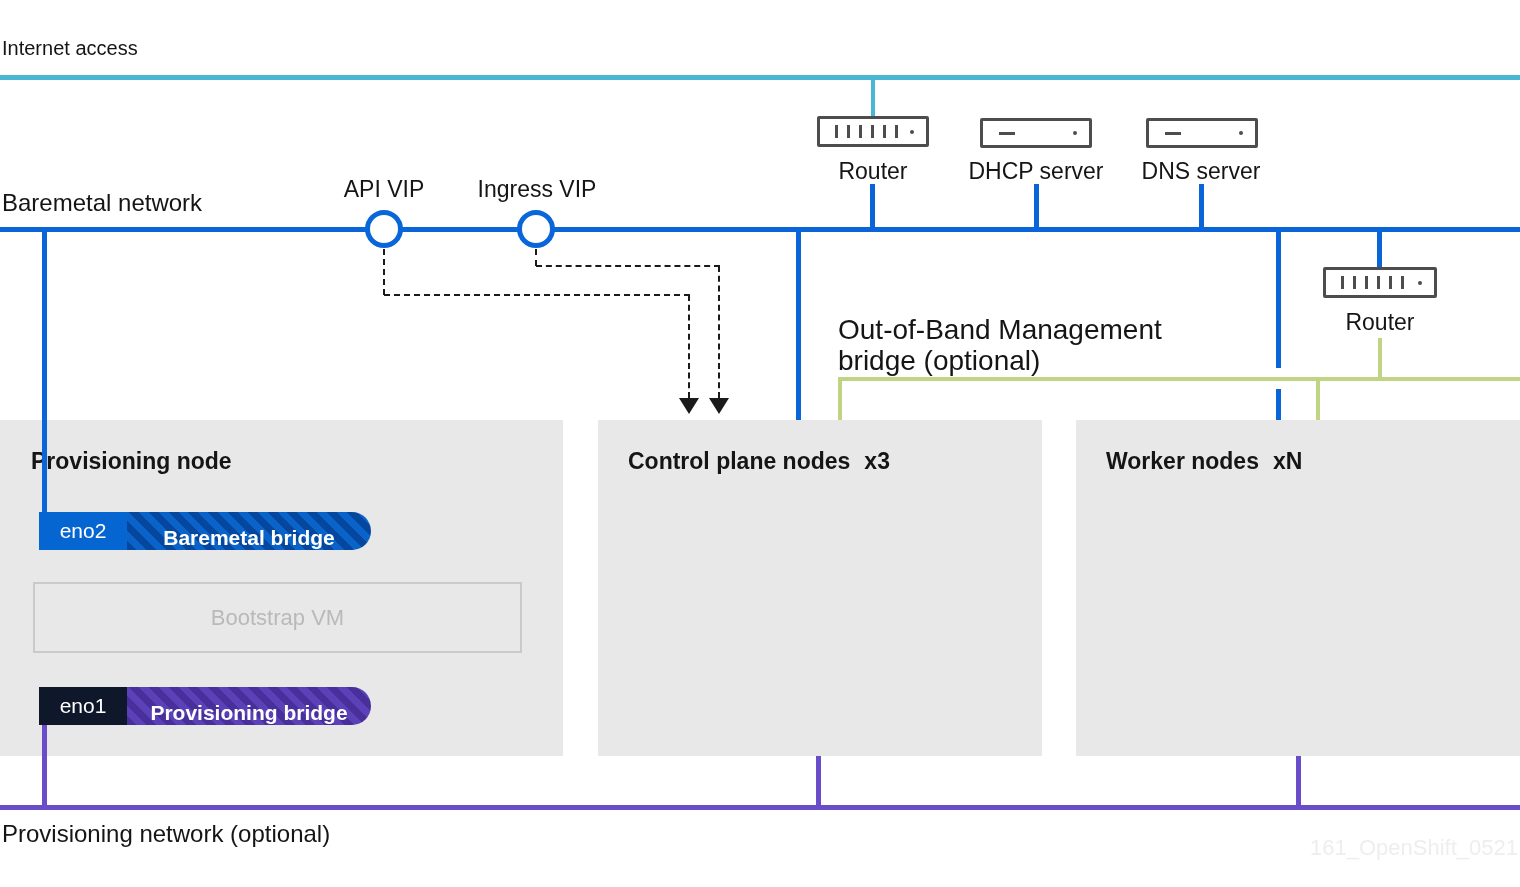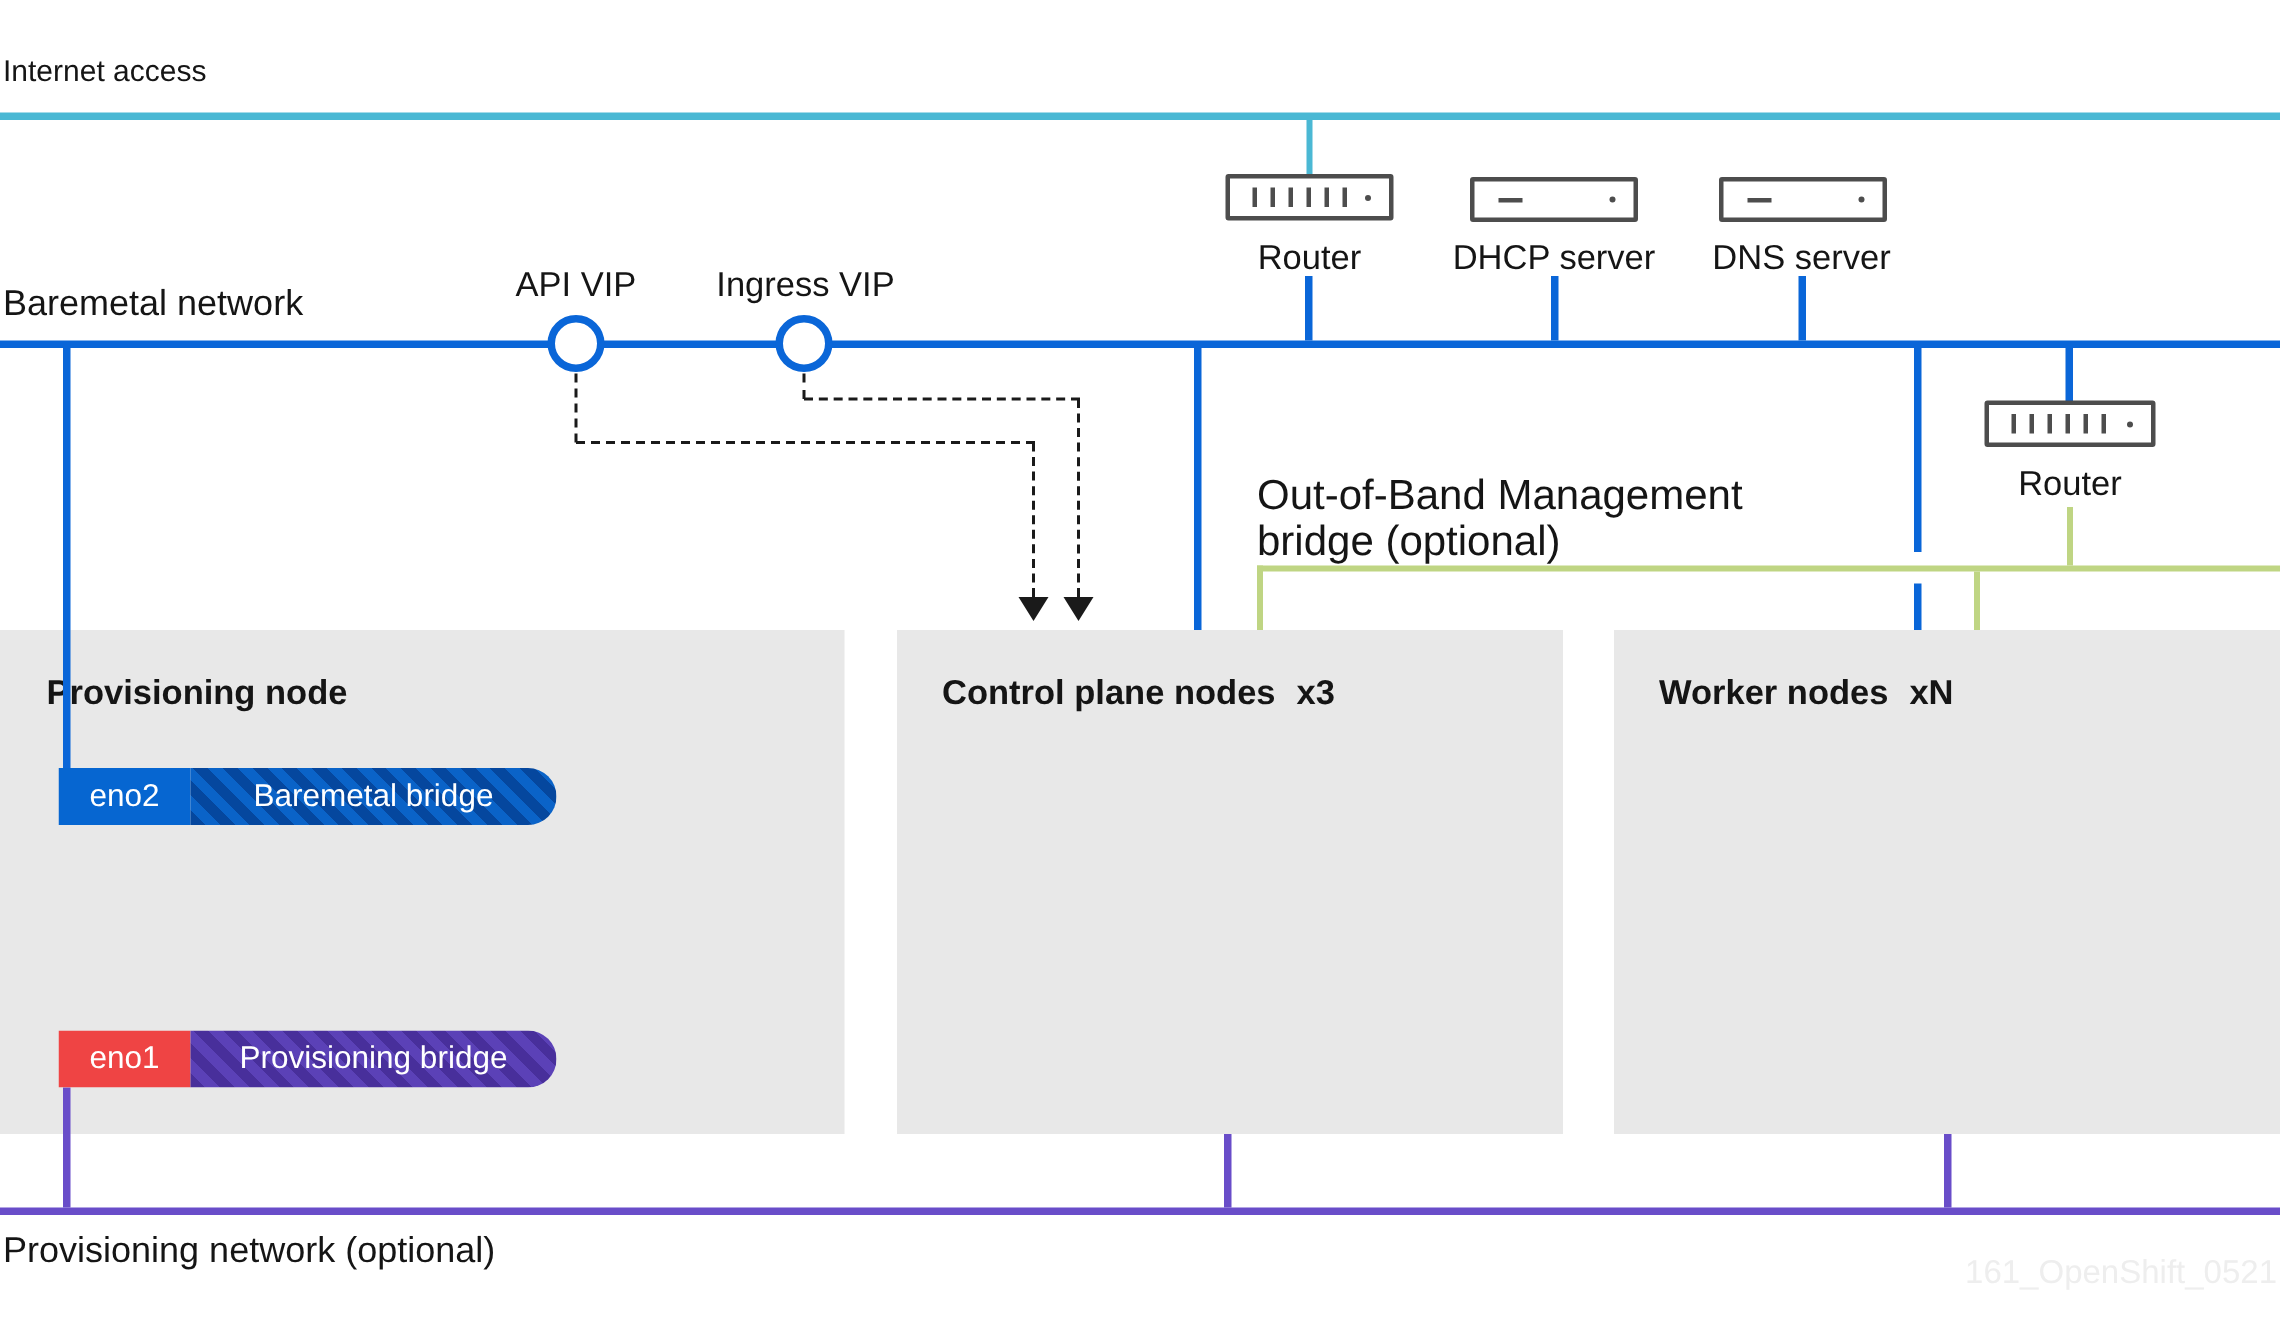--- a/index.html
+++ b/index.html
@@ -40,39 +40,42 @@
   .vip-circle { position: absolute; width: 38px; height: 38px; border: 5px solid #0a66d8; border-radius: 50%; background: #ffffff; }
 
   
   .dash-v { position: absolute; width: 0; border-left: 2px dashed #1a1a1a; }
   .dash-h { position: absolute; height: 0; border-top: 2px dashed #1a1a1a; }
   .arrowhead { position: absolute; width: 0; height: 0; border-left: 10px solid transparent; border-right: 10px solid transparent; border-top: 16px solid #1a1a1a; }
 
   
   .badge { position: absolute; left: 0; width: 332px; height: 38px; border-radius: 0 19px 19px 0; display: flex; overflow: hidden; color: #ffffff; margin-left: 39px; }
   .badge .port { width: 88px; display: flex; align-items: center; justify-content: center; font-size: 21px; font-weight: 500; flex: 0 0 auto; }
-  .badge .bridge { flex: 1; display: flex; align-items: center; justify-content: center; font-size: 21px; font-weight: 400; }
+  .badge .bridge { flex: 1; display: flex; align-items: flex-end; justify-content: center; font-size: 21px; font-weight: 700; }
   .badge-blue .port { background: #0666d1; }
   .badge-blue .bridge { background: repeating-linear-gradient(45deg, #05479e 0px, #05479e 7px, #0a63c8 7px, #0a63c8 14px); }
-  .badge-purple .port { background: #ef4444; text-align: center; }
+  .badge-purple .port { background: #0f172a; text-align: center; }
   .badge-purple .bridge { background: repeating-linear-gradient(45deg, #482f9b 0px, #482f9b 7px, #5b41b7 7px, #5b41b7 14px); }
 
   .bootstrap-box { position: absolute; left: 33px; top: 162px; width: 489px; height: 71px; border: 2px solid #cacaca; display: flex; align-items: center; justify-content: center; font-size: 22px; font-weight: 500; color: #b9b9b9; }
 
   .oob-label { position: absolute; left: 838px; top: 314px; font-size: 28px; font-weight: 500; line-height: 31px; color: #151515; }
 
   .watermark { position: absolute; right: 2px; top: 835px; font-size: 22px; font-weight: 500; color: #eeeeee; white-space: nowrap; }
 </style>
 </head>
 <body>
 
 <div id="stage">
 
   <div class="node-box" style="left:0; width:563px;">
     <div class="node-title" style="left:31px;">Provisioning node</div>
+    <div class="bootstrap-box">
+      <span>Bootstrap VM</span>
+    </div>
   </div>
 
   <div class="node-box" style="left:598px; width:444px;">
     <div class="node-title">
       <span>Control plane nodes</span><span class="node-count">x3</span>
     </div>
   </div>
 
   <div class="node-box" style="left:1076px; width:444px;">
     <div class="node-title">

